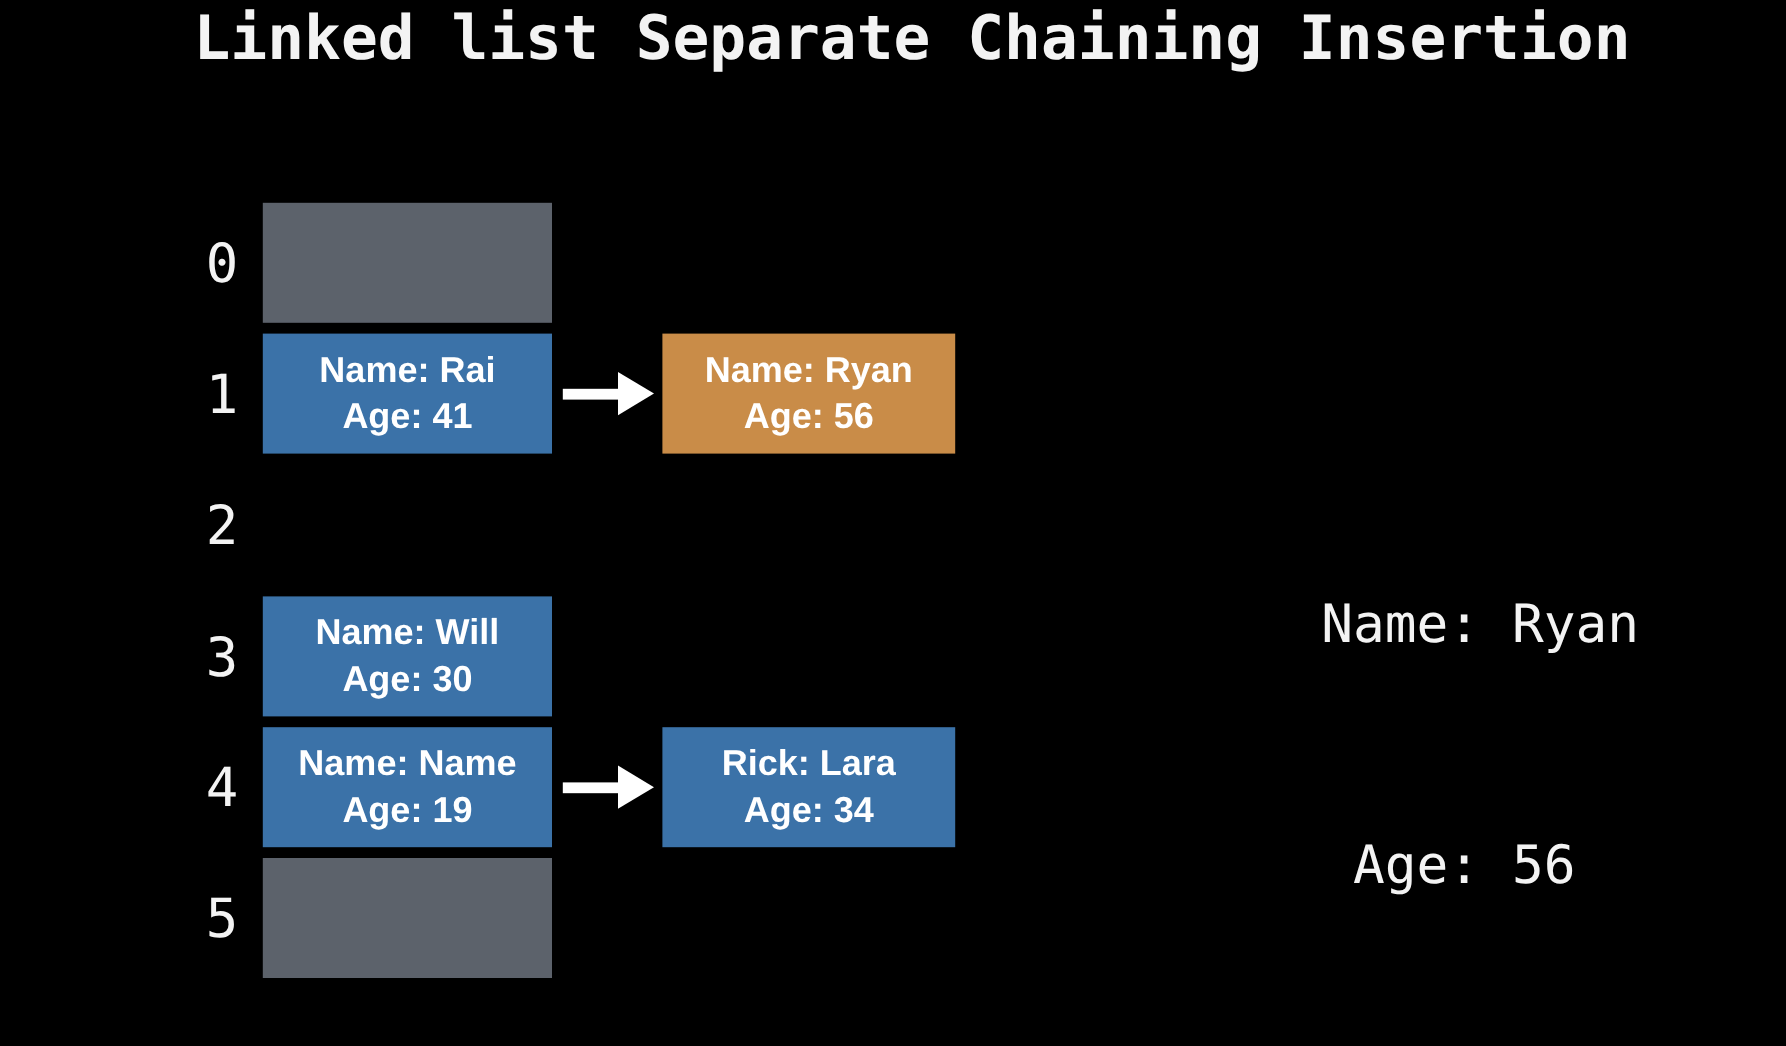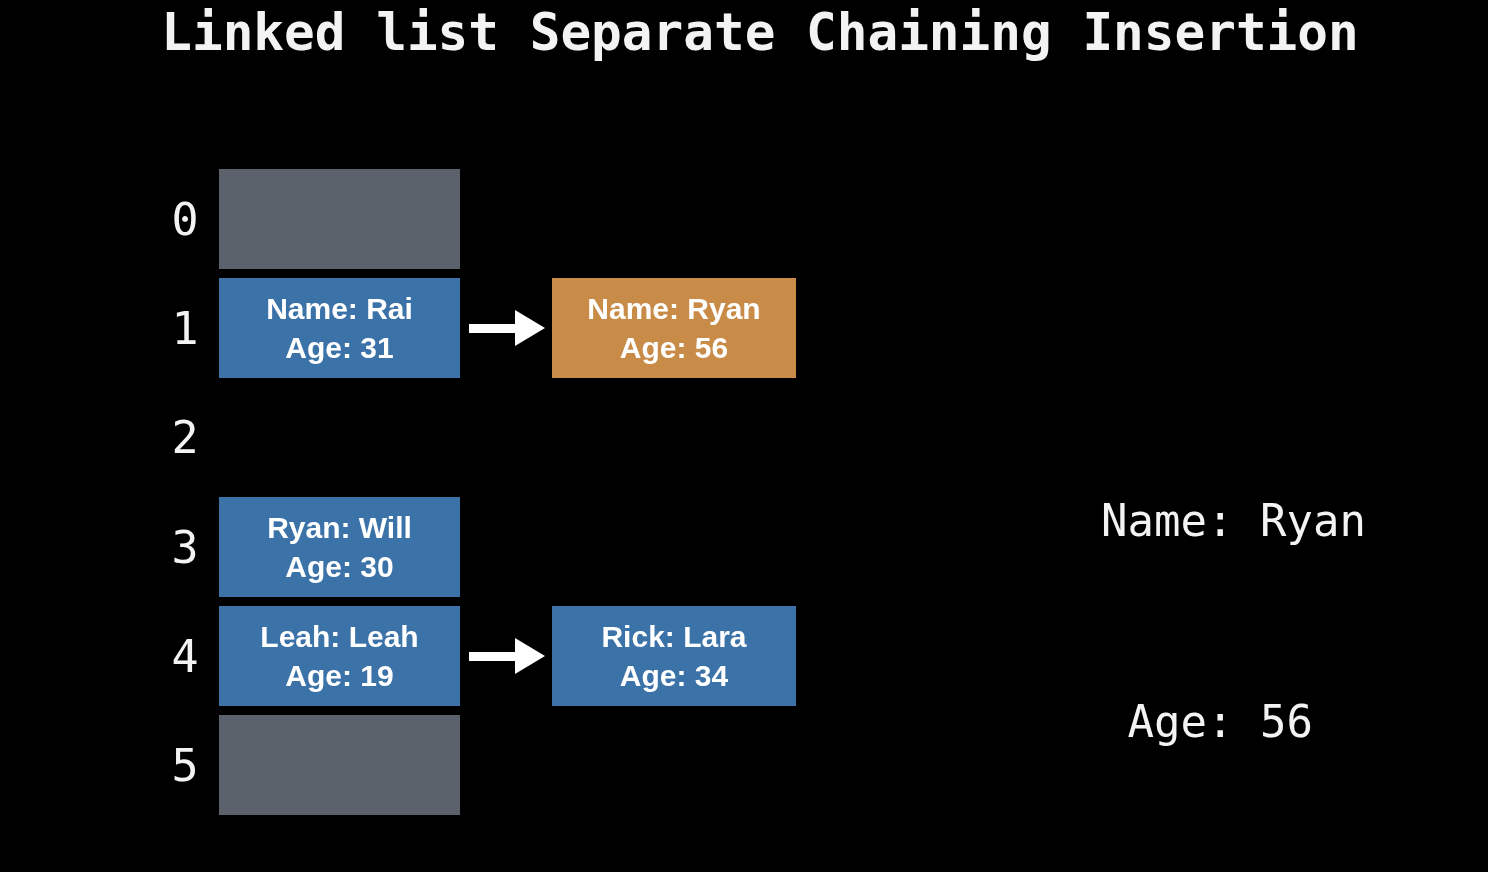--- a/index.html
+++ b/index.html
@@ -125,31 +125,31 @@
   <div class="idx" style="top:278px">1</div>
   <div class="idx" style="top:387px">2</div>
   <div class="idx" style="top:497px">3</div>
   <div class="idx" style="top:606px">4</div>
   <div class="idx" style="top:715px">5</div>
 
   <div class="cell empty" style="top:169px"></div>
 
   <div class="cell filled" style="top:278px">
     <div class="cell-line">Name: Rai</div>
-    <div class="cell-line">Age: 31</div>
+    <div class="cell-line">Age: 41</div>
   </div>
 
 
   <div class="cell filled" style="top:497px">
-    <div class="cell-line">Ryan: Will</div>
+    <div class="cell-line">Name: Will</div>
     <div class="cell-line">Age: 30</div>
   </div>
 
   <div class="cell filled" style="top:606px">
-    <div class="cell-line">Leah: Leah</div>
+    <div class="cell-line">Name: Name</div>
     <div class="cell-line">Age: 19</div>
   </div>
 
   <div class="cell empty" style="top:715px"></div>
 
   <div class="arrow" style="top:310px">
     <div class="shaft"></div>
     <div class="head"></div>
   </div>
   <div class="arrow" style="top:638px">

